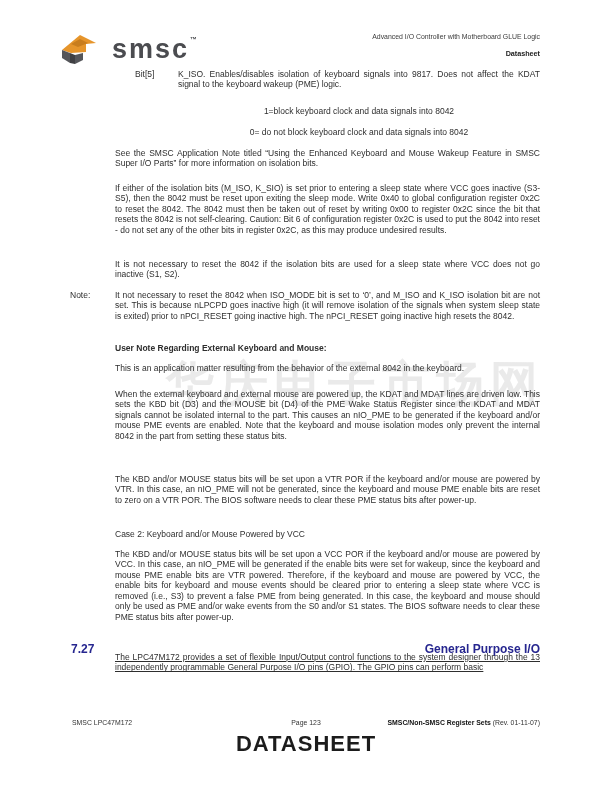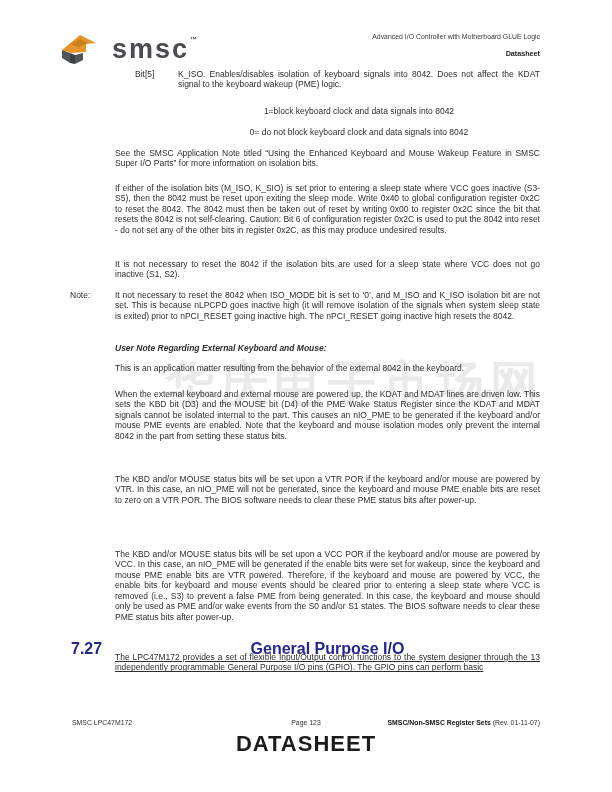--- a/index.html
+++ b/index.html
@@ -29,22 +29,22 @@
     z-index:0; pointer-events:none;
     font-weight:bold;
   }
   
   .col { position:absolute; left:115px; top:0; width:425px; height:560px; z-index:1; }
   .blk { position:absolute; width:425px; font-size:8.5px; line-height:10.45px; text-align:justify; }
   .bit-row { padding-left:63px; }
   .bit-label { position:absolute; left:20px; top:0; }
   .indent { padding-left:63px; text-align:center; }
   .note-label { position:absolute; left:-45px; top:0; font-weight:normal; }
-  .bold { font-weight:bold;font-style:italic; }
-  .sec-head { font-size:16px; font-weight:bold; color:#26268f; text-align:center; }
+  .bold { font-weight:bold; }
+  .sec-head { font-size:12px; font-weight:bold; color:#26268f; text-align:right; }
   .sec-num { position:absolute; left:-44px; top:0; }
   
   .ftr { position:absolute; top:719px; font-size:6.9px; color:#333; z-index:1; }
   .ftr-left { left:72px; }
   .ftr-center { left:0; width:612px; text-align:center; }
   .ftr-right { right:72px; }
   .ftr-right b { color:#111; }
   .datasheet-big {
     position:absolute; top:731px; left:0; width:612px;
     text-align:center; font-size:22px; font-weight:bold; letter-spacing:1px;
@@ -72,41 +72,42 @@
     <div class="hdr-line1">Advanced I/O Controller with Motherboard GLUE Logic</div>
     <div class="hdr-line2">Datasheet</div>
   </div>
 
   <div class="watermark">华庆电子市场网</div>
 
   <div class="col">
 
     <div class="blk bit-row" style="top:69px;">
       <span class="bit-label">Bit[5]</span>
-      <span>K_ISO.  Enables/disables isolation of keyboard signals into 8042.  Does not affect the KDAT signal to the keyboard wakeup (PME) logic.</span>
+      <span>K_ISO.  Enables/disables isolation of keyboard signals into 9817.  Does not affect the KDAT signal to the keyboard wakeup (PME) logic.</span>
     </div>
     <div class="blk indent" style="top:106px;">1=block keyboard clock and data signals into 8042</div>
     <div class="blk indent" style="top:127px;">0= do not block keyboard clock and data signals into 8042</div>
 
     <div class="blk" style="top:148px;">See the SMSC Application Note titled “Using the Enhanced Keyboard and Mouse Wakeup Feature in SMSC Super I/O Parts” for more information on isolation bits.</div>
     <div class="blk" style="top:183px;">If either of the isolation bits (M_ISO, K_SIO) is set prior to entering a sleep state where VCC goes inactive (S3-S5), then the 8042 must be reset upon exiting the sleep mode. Write 0x40 to global configuration register 0x2C to reset the 8042. The 8042 must then be taken out of reset by writing 0x00 to register 0x2C since the bit that resets the 8042 is not self-clearing.  Caution: Bit 6 of configuration register 0x2C is used to put the 8042 into reset - do not set any of the other bits in register 0x2C, as this may produce undesired results.</div>
     <div class="blk" style="top:259px;">It is not necessary to reset the 8042 if the isolation bits are used for a sleep state where VCC does not go inactive (S1, S2).</div>
 
     <div class="blk" style="top:290px; position:absolute;">
       <span class="note-label">Note:</span>
       <span>It not necessary to reset the 8042 when ISO_MODE bit is set to ‘0’, and M_ISO and K_ISO isolation bit are not set.  This is because nLPCPD goes inactive high (it will remove isolation of the signals when system sleep state is exited) prior to nPCI_RESET going inactive high.  The nPCI_RESET going inactive high resets the 8042.</span>
     </div>
 
     <div class="blk bold" style="top:343px; text-align:left;">User Note Regarding External Keyboard and Mouse:</div>
 
     <div class="blk" style="top:363px;">This is an application matter resulting from the behavior of the external 8042 in the keyboard.</div>
     <div class="blk" style="top:389px;">When the external keyboard and external mouse are powered up, the KDAT and MDAT lines are driven low.  This sets the KBD bit (D3) and the MOUSE bit (D4) of the PME Wake Status Register since the KDAT and MDAT signals cannot be isolated internal to the part. This causes an nIO_PME to be generated if the keyboard and/or mouse PME events are enabled. Note that the keyboard and mouse isolation modes only prevent the internal 8042 in the part from setting these status bits.</div>
 
     <div class="blk" style="top:474px;">The KBD and/or MOUSE status bits will be set upon a VTR POR if the keyboard and/or mouse are powered by VTR.  In this case, an nIO_PME will not be generated, since the keyboard and mouse PME enable bits are reset to zero on a VTR POR. The BIOS software needs to clear these PME status bits after power-up.</div>
 
+    <div class="blk" style="top:529px; text-align:left;">Case 2: Keyboard and/or Mouse Powered by VCC</div>
     <div class="blk" style="top:549px;">The KBD and/or MOUSE status bits will be set upon a VCC POR if the keyboard and/or mouse are powered by VCC.  In this case, an nIO_PME will be generated if the enable bits were set for wakeup, since the keyboard and mouse PME enable bits are VTR powered.  Therefore, if the keyboard and mouse are powered by VCC, the enable bits for keyboard and mouse events should be cleared prior to entering a sleep state where VCC is removed (i.e., S3) to prevent a false PME from being generated. In this case, the keyboard and mouse should only be used as PME and/or wake events from the S0 and/or S1 states. The BIOS software needs to clear these PME status bits after power-up.</div>
 
     <div class="blk sec-head" style="top:644px;">
       <span class="sec-num">7.27</span>
       <span>General Purpose I/O</span>
     </div>
     <div class="blk" style="top:652px;text-decoration:underline;">The LPC47M172 provides a set of flexible Input/Output control functions to the system designer through the 13 independently programmable General Purpose I/O pins (GPIO).  The GPIO pins can perform basic</div>
 
   </div>
 

